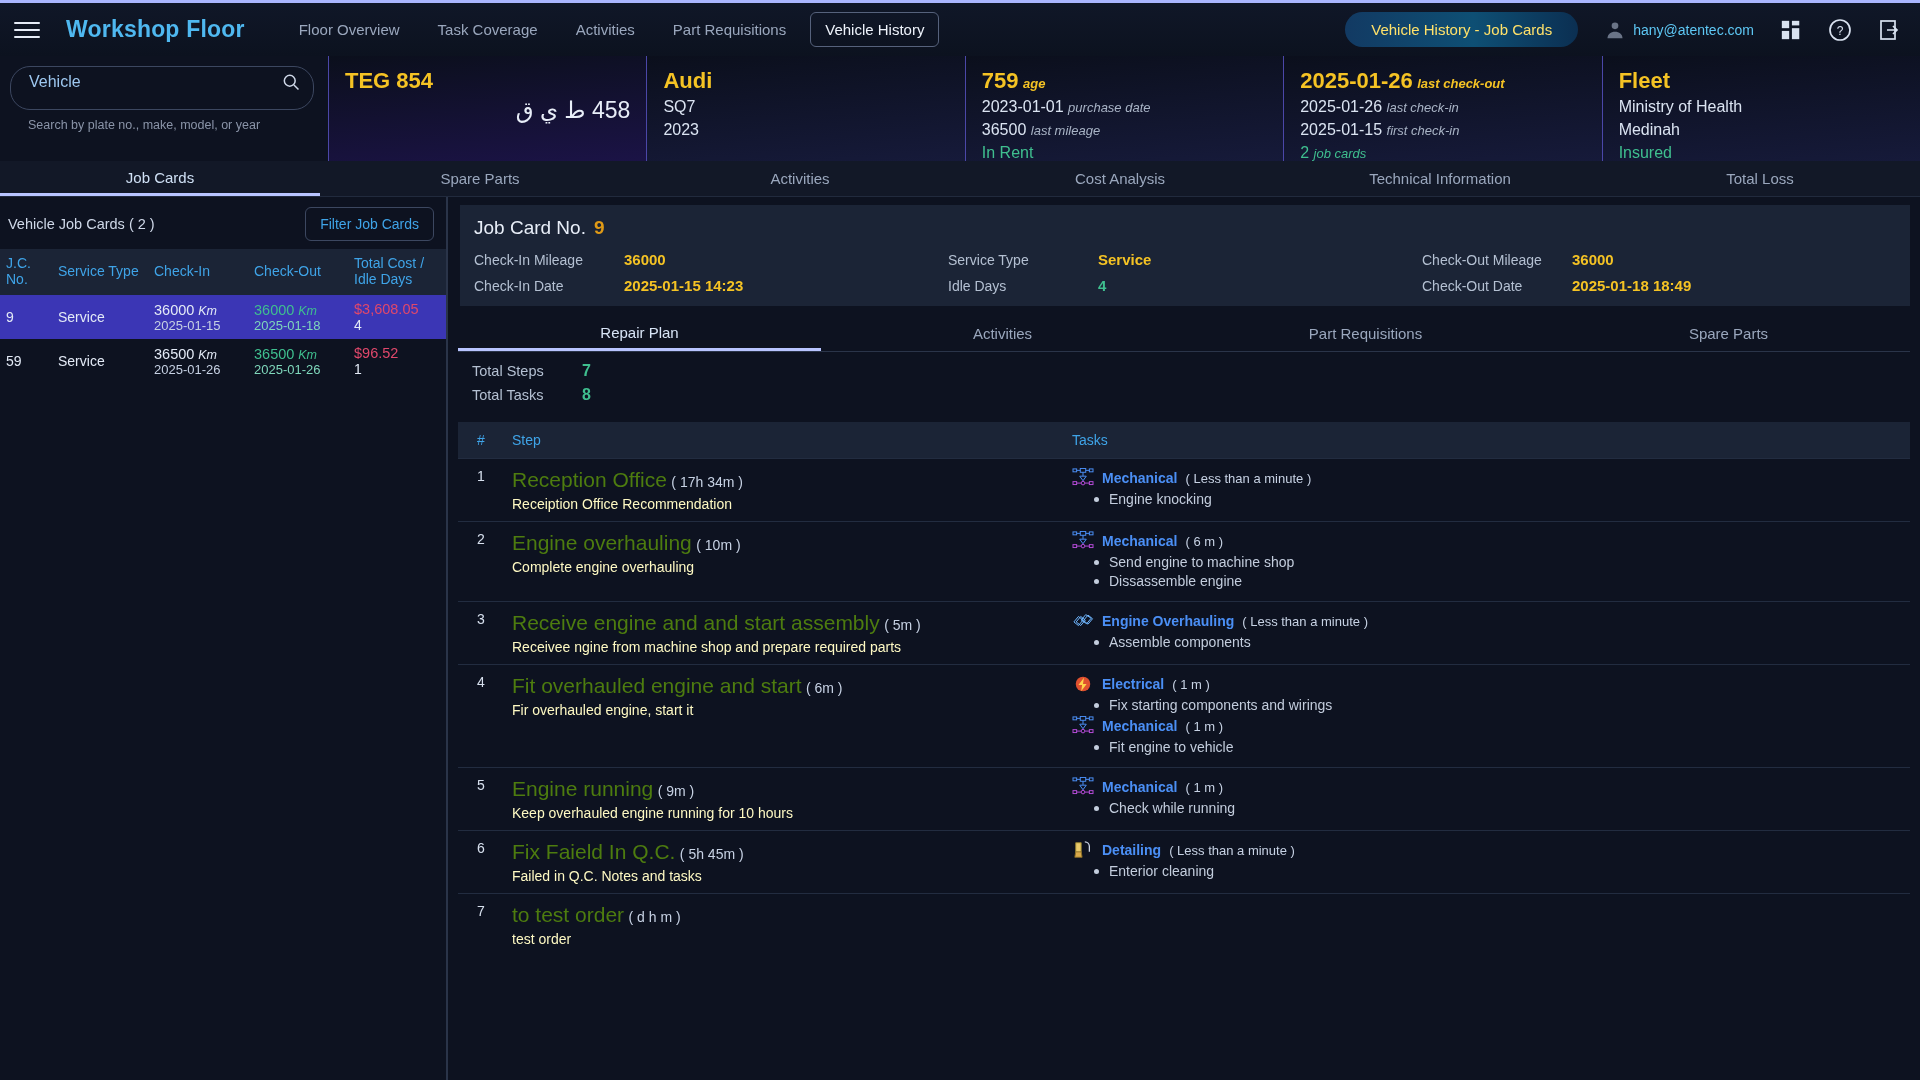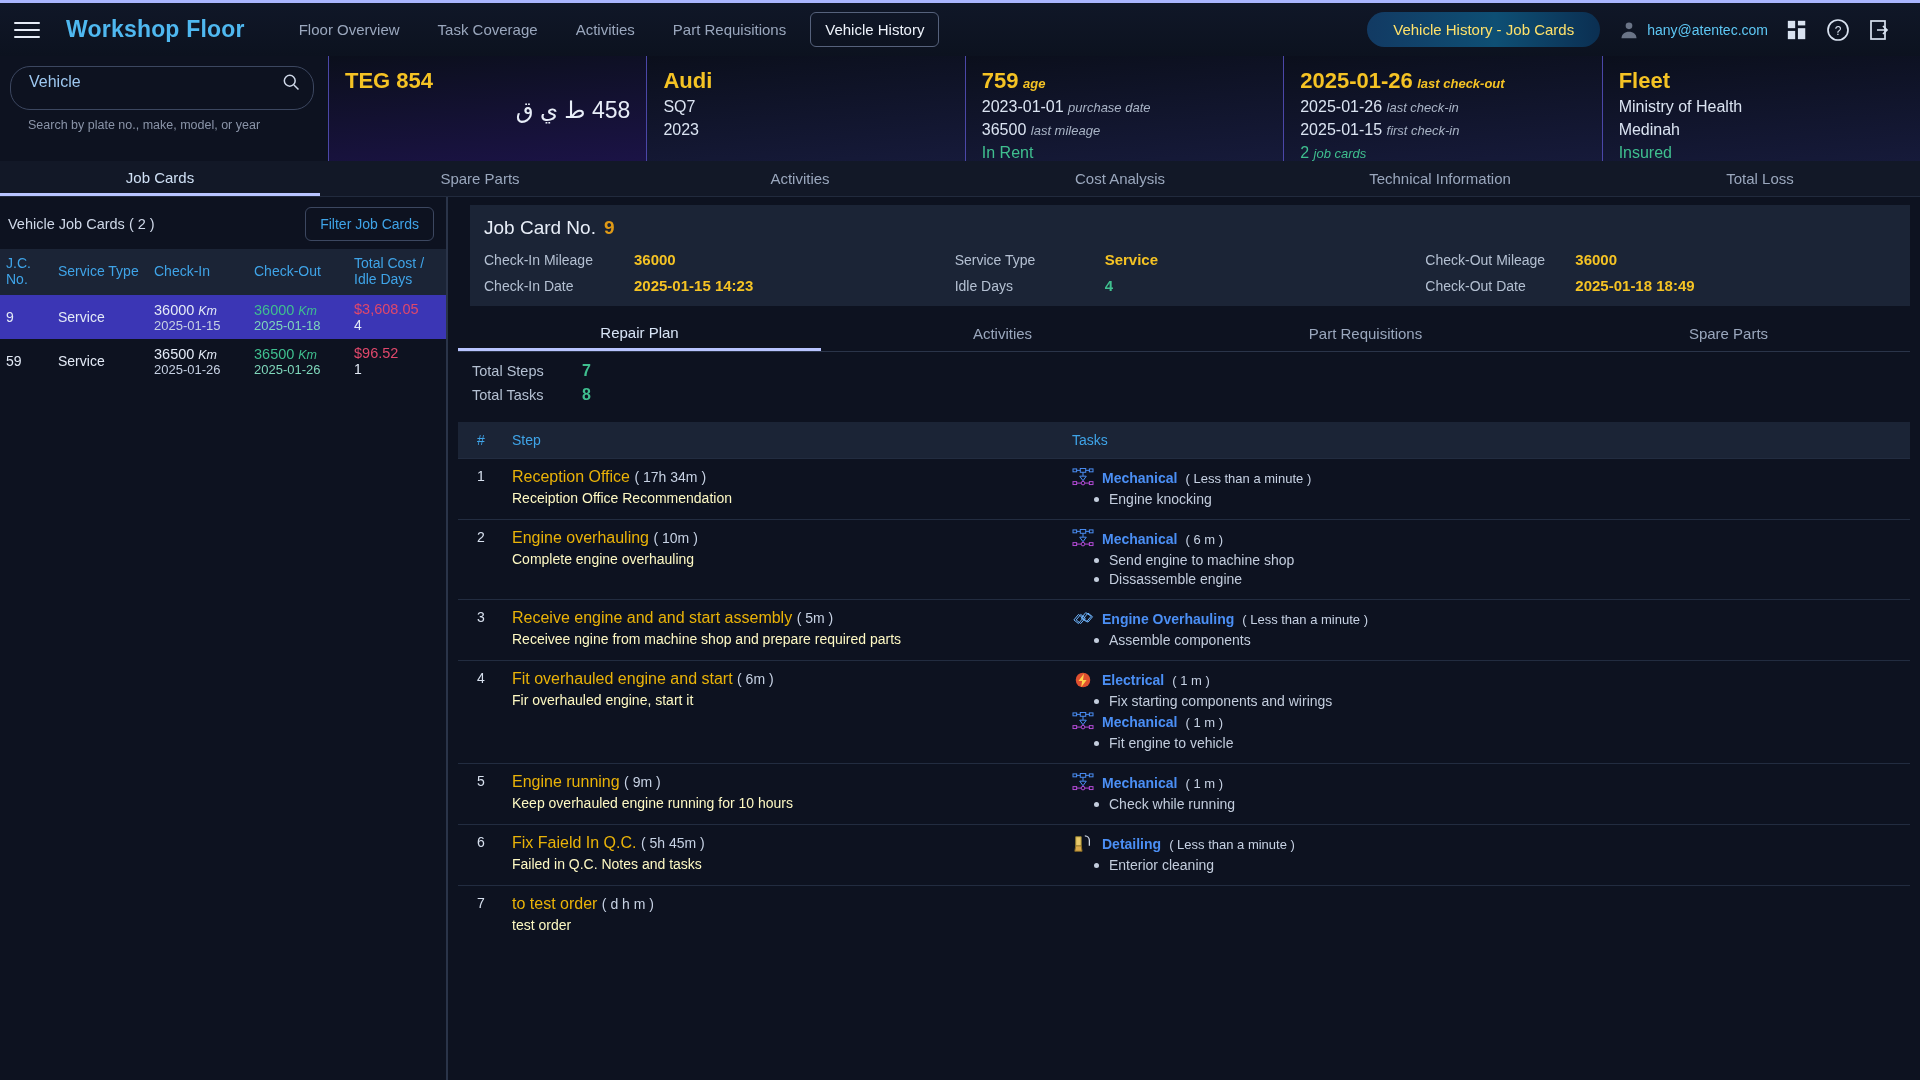--- a/index.html
+++ b/index.html
@@ -24,21 +24,21 @@
   .brand {
     color:#4fb8f0; font-size:23px; font-weight:bold; margin-left:26px; letter-spacing:.2px;
   }
   .navlinks { display:flex; align-items:center; margin-left:40px; gap:10px; }
   .navlink {
     color:#9aa7bd; font-size:15px; padding:7px 14px; cursor:pointer; white-space:nowrap;
   }
   .navlink.active {
     color:#eef3fb; border:1px solid #56627c; border-radius:6px; padding:8px 14px;
   }
-  .rightzone { margin-left:auto; display:flex; align-items:center; gap:18px; padding-right:28px; }
+  .rightzone { margin-left:auto; display:flex; align-items:center; gap:26px; padding-right:18px; }
   .pagepill {
     background: linear-gradient(90deg,#123a63 0%, #0e4f74 55%, #0b2f52 100%);
     color:#ffe16a; font-size:15px; padding:9px 26px; border-radius:18px; white-space:nowrap;
   }
   .useremail { color:#5ec8f5; font-size:14px; }
   .userwrap { display:flex; align-items:center; gap:7px; }
   .iconbtn { cursor:pointer; display:flex; align-items:center; }
 
   
   .inforow { display:flex; height:105px; background:#0d1220; }
@@ -101,21 +101,21 @@
   .km-u { font-style:italic; font-size:12.5px; }
   .dt { color:#c6d1e3; font-size:13px; }
   .dt.out { color:#7fd7bb; }
   .cost { color:#e0486b; font-size:14.5px; }
   .idle { color:#e3eaf6; font-size:14px; }
   .jcno { color:#e3eaf6; font-size:14.5px; }
   .styp { color:#e3eaf6; font-size:14.5px; }
 
   
   .right { flex:1; background:#0d1220; display:flex; flex-direction:column; min-width:0; }
-  .summary { background:#1b2436; margin:8px 10px 0 22px; padding:12px 14px; }
+  .summary { background:#1b2436; margin:8px 10px 0 12px; padding:12px 14px; }
   .sgrid { display:grid; grid-template-columns: 1fr 1fr 1fr; row-gap:9px; }
   .sline { display:flex; align-items:baseline; }
   .sk { color:#b4c0d2; font-size:14px; width:150px; flex:none; }
   .sv { color:#f5c324; font-size:15px; font-weight:bold; }
   .sv.green { color:#3fbf8f; font-weight:bold; }
   .jcTitle { font-size:19px; color:#e8eef8; margin-bottom:12px; }
   .jcTitle b { color:#e09a16; margin-left:8px; }
 
   .subtabs { display:flex; height:36px; margin:10px 10px 0 10px; border-bottom:1px solid #2a3449; }
   .stab { flex:1; text-align:center; color:#9aa7bd; font-size:15px; display:flex; align-items:center; justify-content:center; cursor:pointer; }
@@ -126,21 +126,21 @@
   .totk { color:#b4c0d2; font-size:14.5px; width:110px; }
   .totv { color:#3fbf8f; font-size:16px; font-weight:bold; }
 
   table.steps { width:calc(100% - 20px); margin:8px 10px 0 10px; border-collapse:collapse; table-layout:fixed; }
   table.steps th {
     background:#1b2436; color:#3fa4e8; font-size:14px; font-weight:normal;
     text-align:left; padding:10px 8px;
   }
   table.steps td { padding:9px 8px; vertical-align:top; border-top:1px solid #222c40; }
   .stepnum { color:#d7e0ee; font-size:14px; text-align:center; }
-  .stepname { color:#eab308; font-size:16px; }
+  .stepname { color:#4d7c0f; font-size:21px; }
   .stepdur { color:#c7d2e4; font-size:14px; }
   .stepdesc { color:#fef9c3; font-size:14px; margin-top:4px; }
   .task-line { display:flex; align-items:center; gap:8px; }
   .task-type { color:#4b8ff5; font-size:14px; font-weight:bold; }
   .task-dur { color:#c7d2e4; font-size:13px; font-weight:normal; }
   .task-item { display:flex; align-items:center; gap:10px; margin:3px 0 3px 4px; color:#c3cddd; font-size:14px; }
   .bullet { width:5px; height:5px; border-radius:50%; background:#c3cddd; flex:none; margin-left:18px; }
   .ticon { width:22px; height:20px; flex:none; }
 </style>
 </head>

